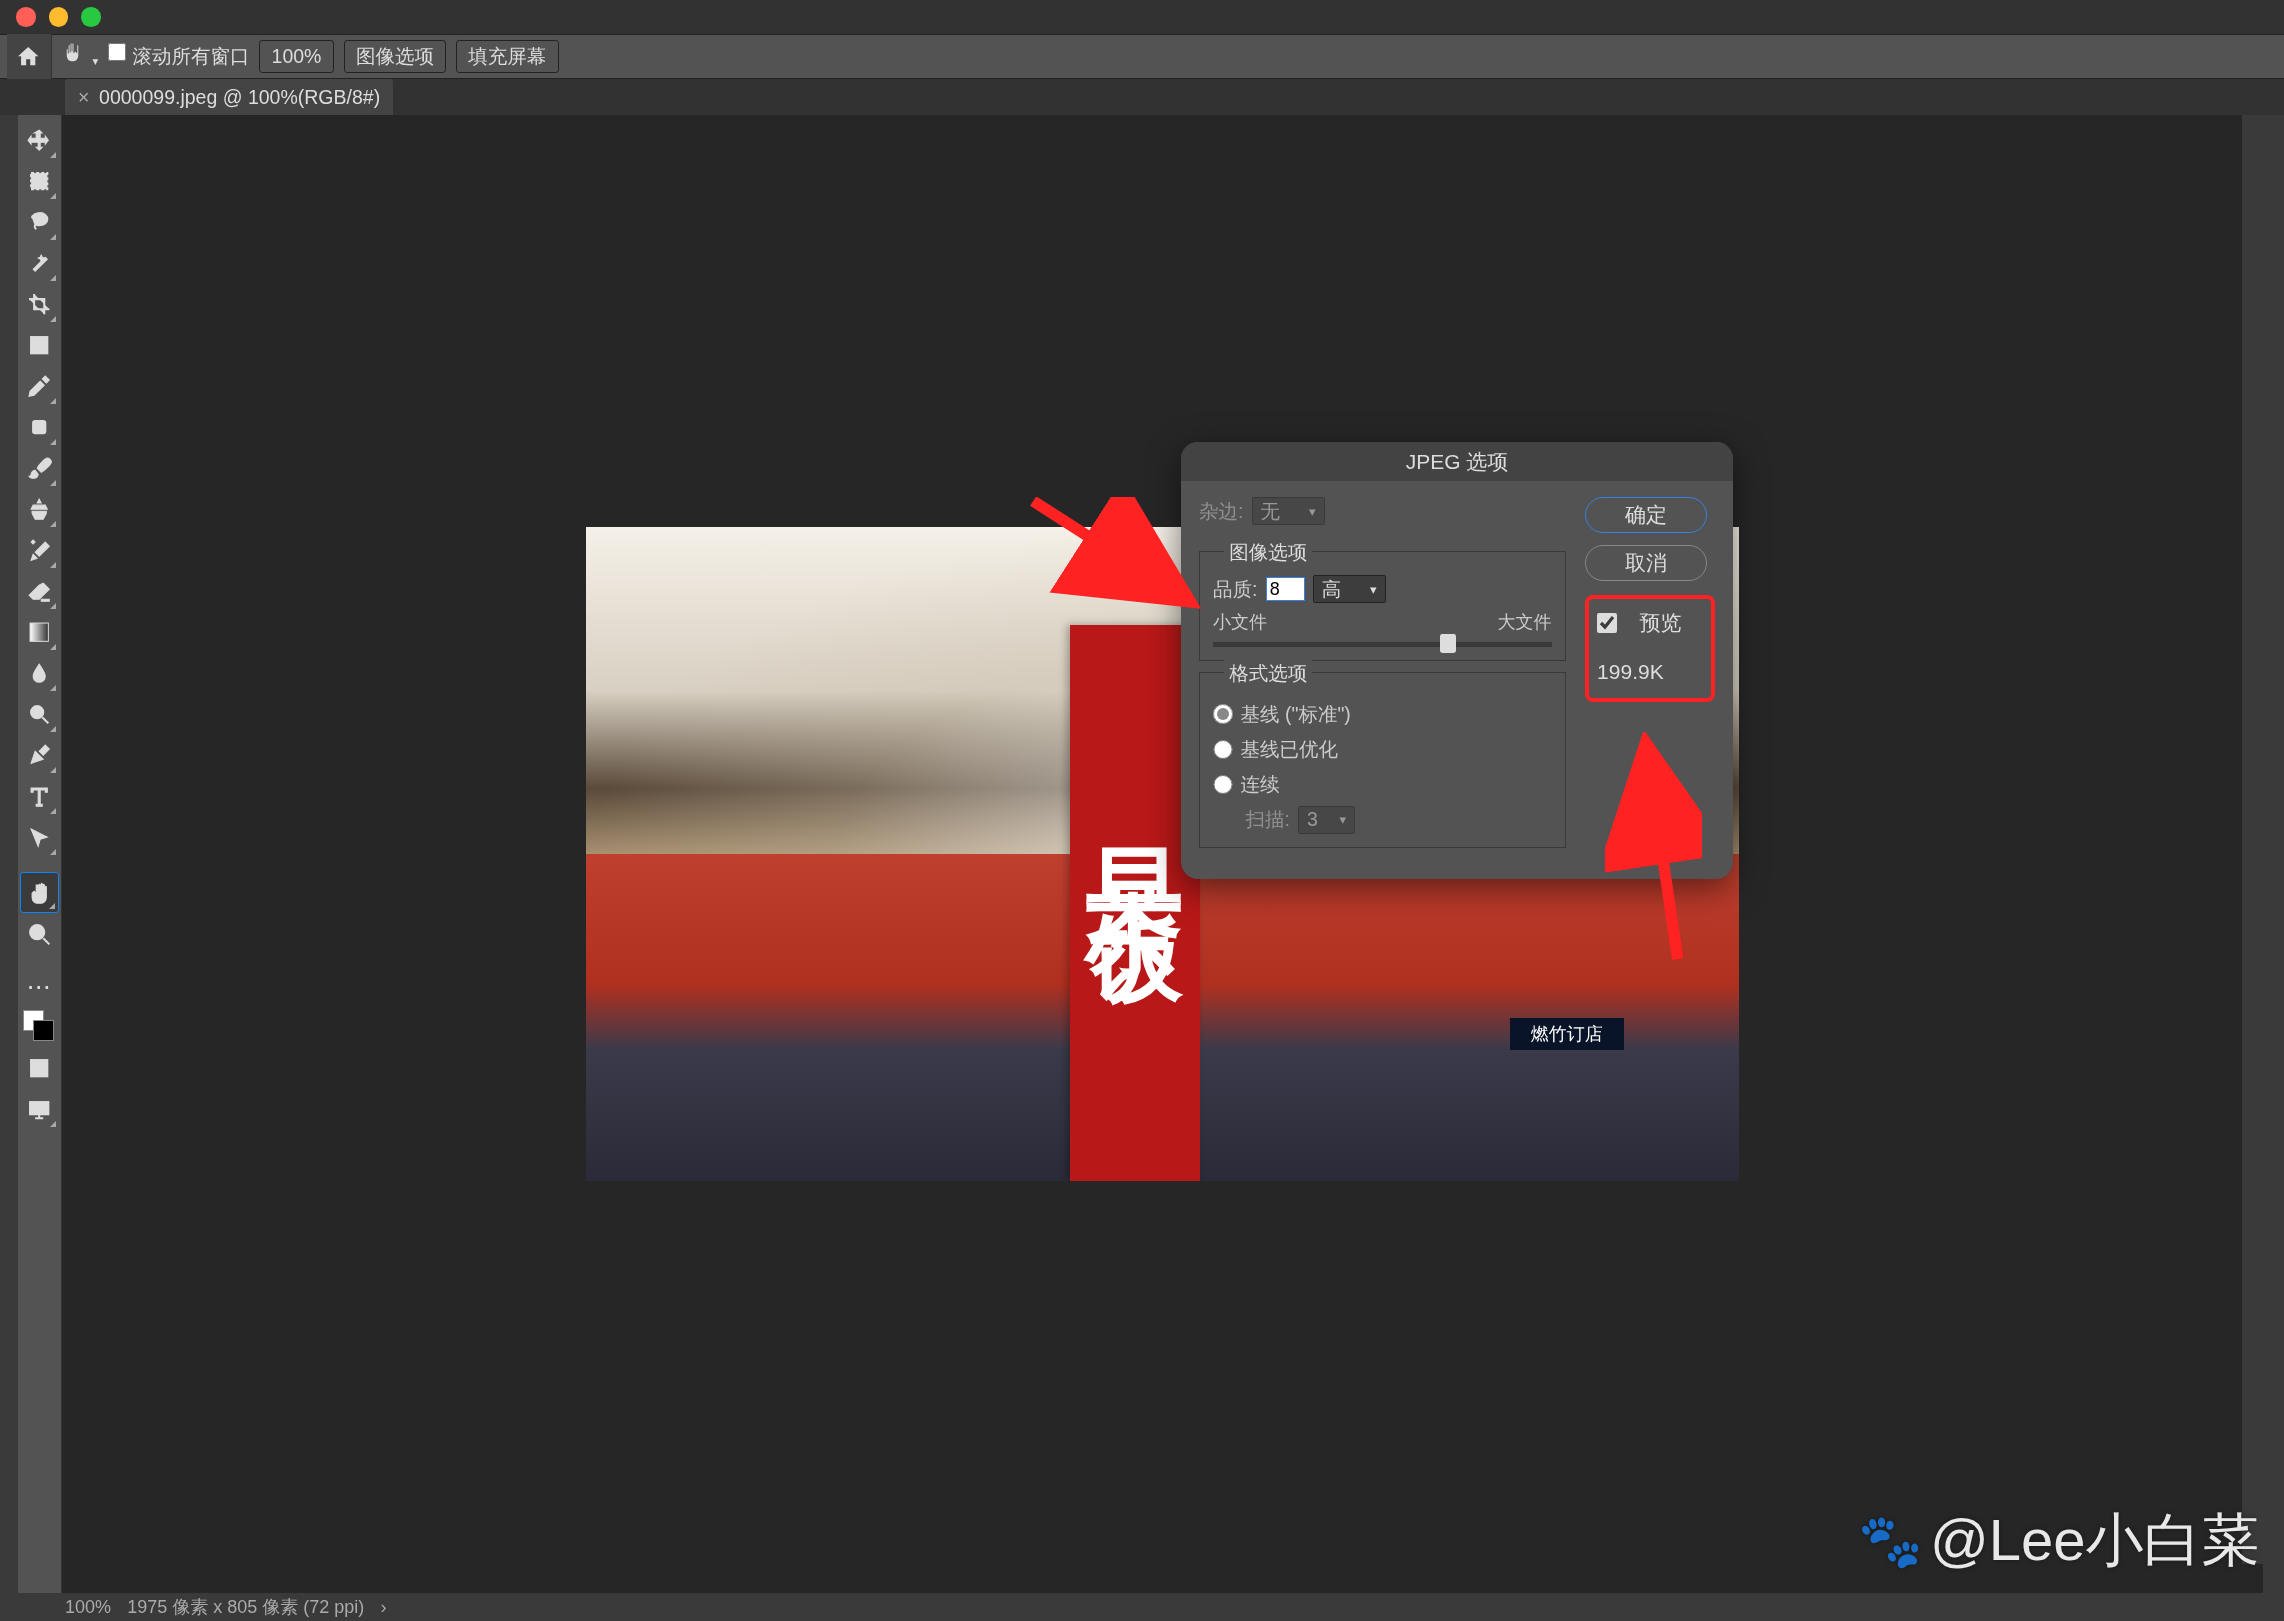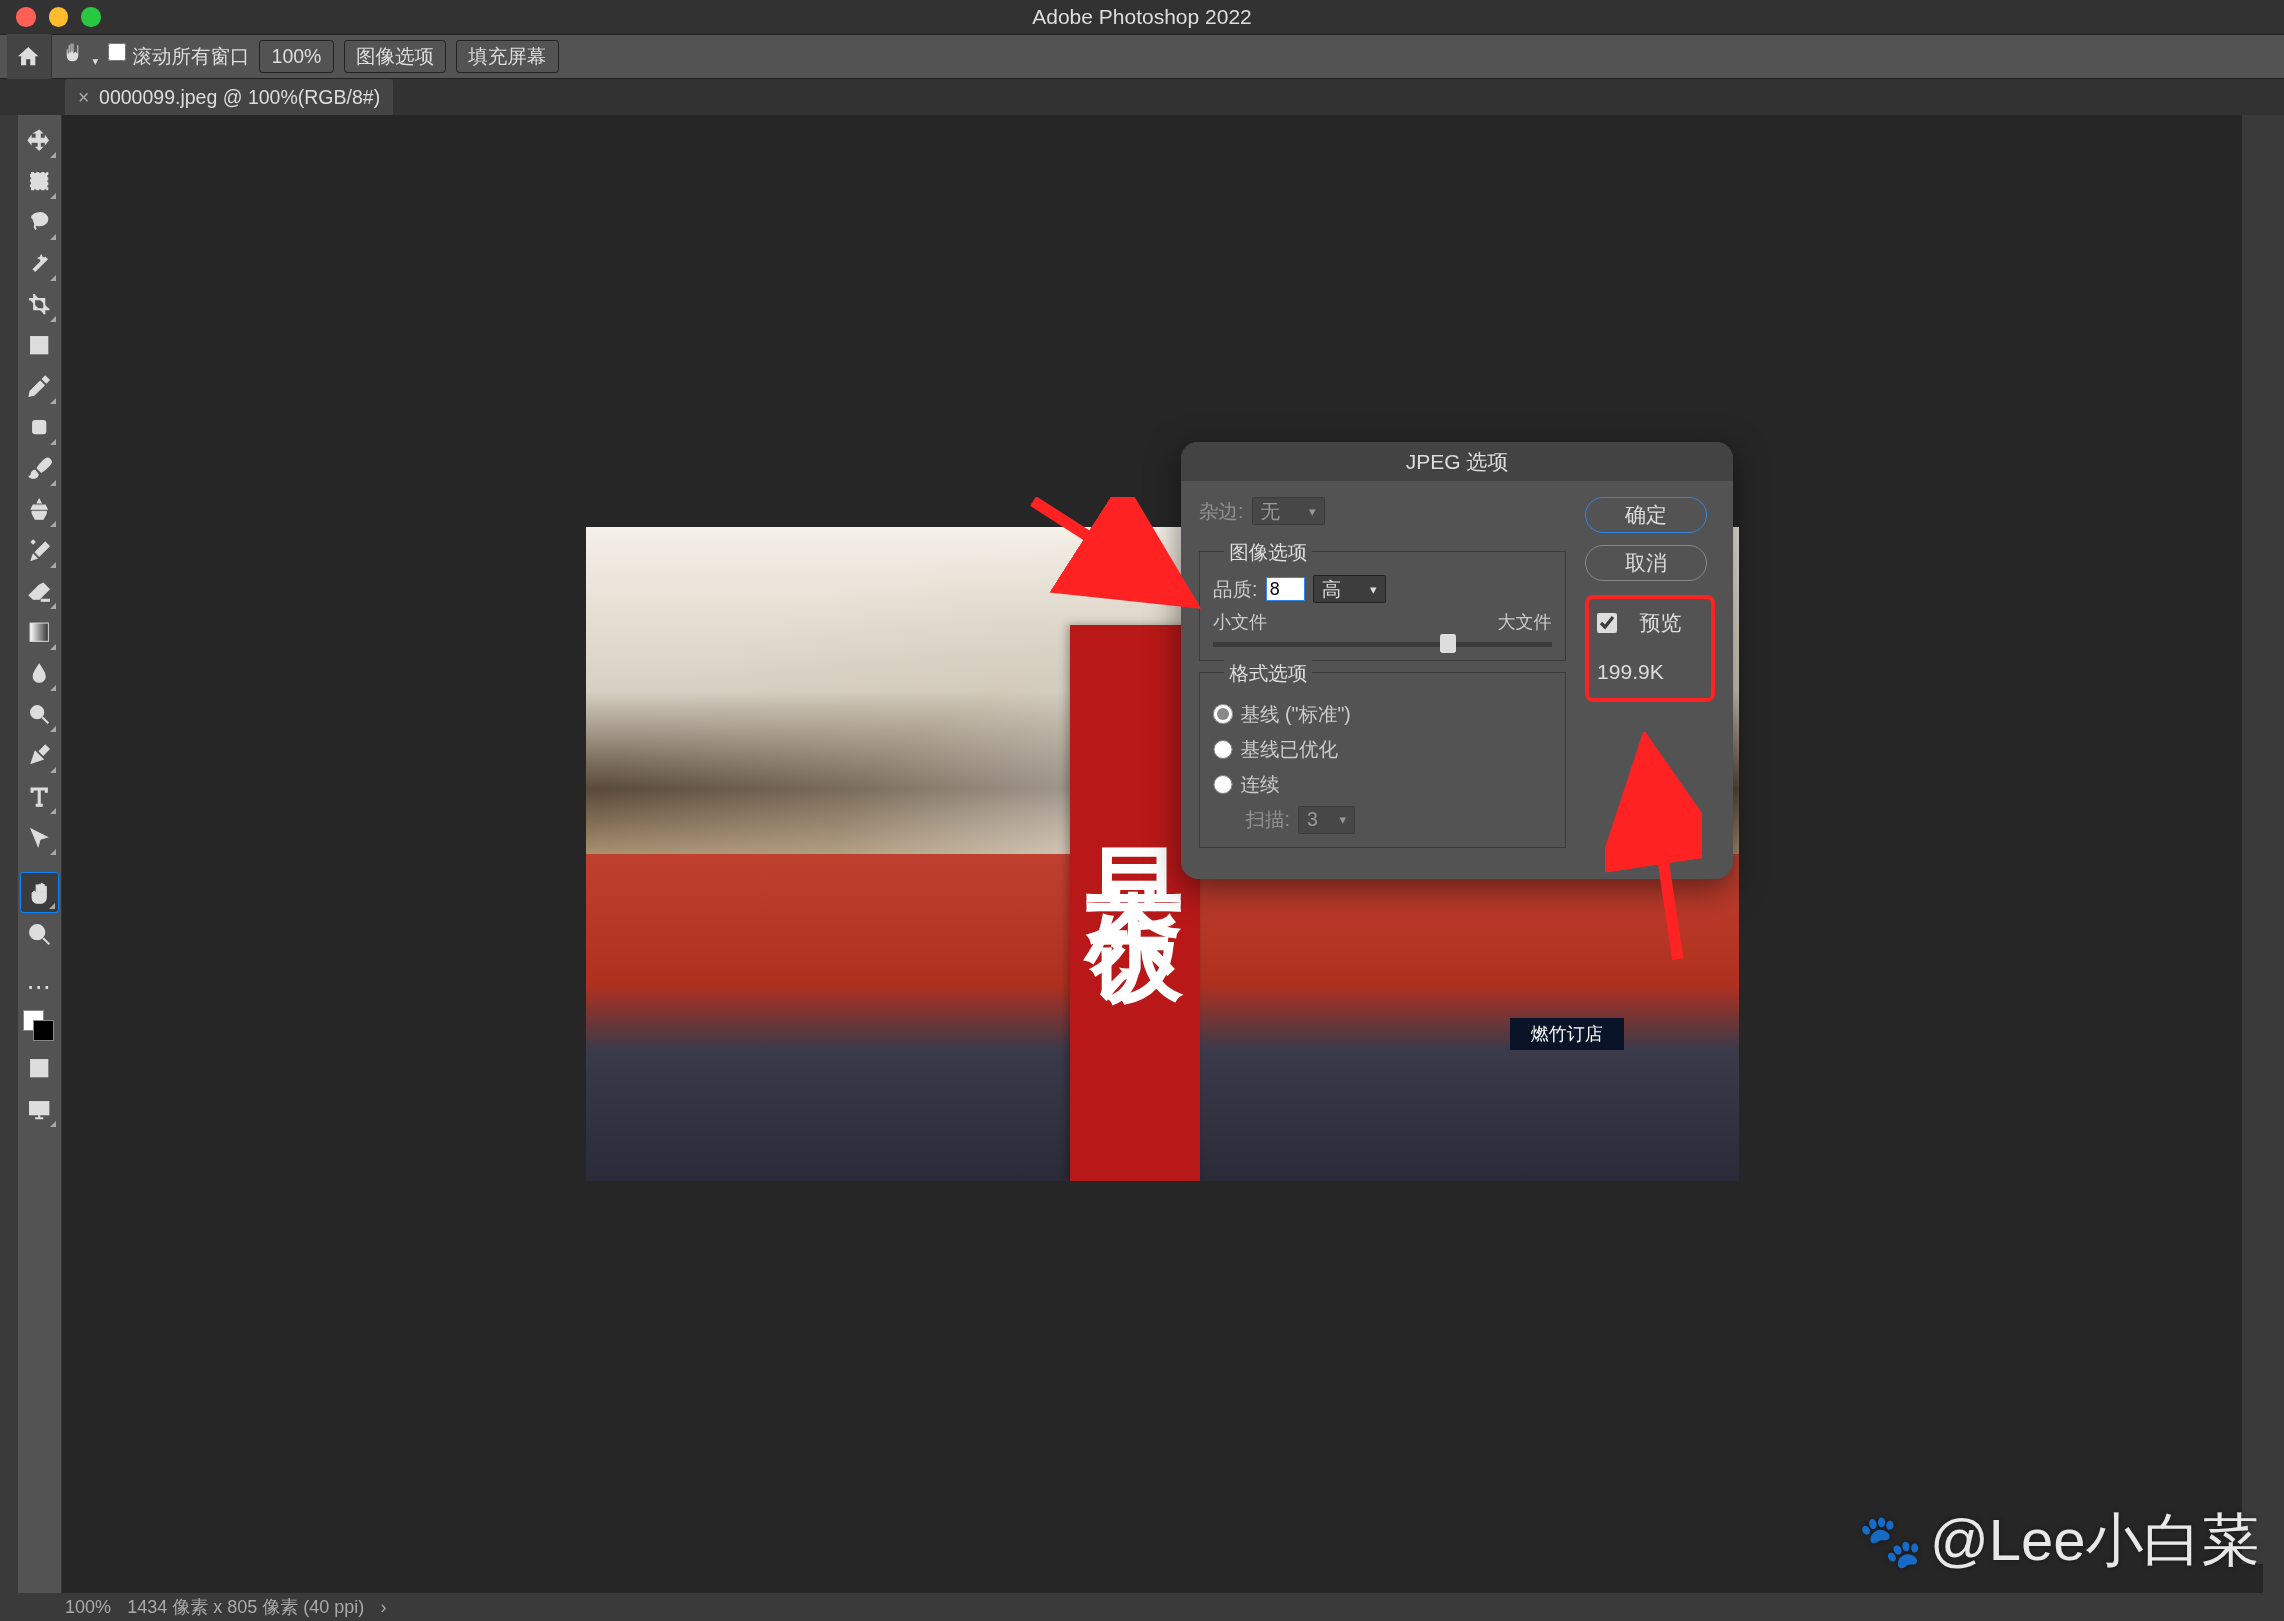--- a/index.html
+++ b/index.html
@@ -72,21 +72,20 @@
 <body>
 
 <div class="window">
 
   <div class="titlebar">
     <div class="traffic-lights">
       <div class="tl red"></div>
       <div class="tl yellow"></div>
       <div class="tl green"></div>
     </div>
-    <div class="title-center">Adobe Photoshop 2022</div>
   </div>
 
   <div class="optionsbar">
     <div class="home-tab">
       <svg viewBox="0 0 24 24" width="24.4" height="24.4" fill="#ddd">
           <path d="M12 3l10 9h-3v9h-5v-6h-4v6H5v-9H2z"></path>
         </svg>
     </div>
     <span class="hand-icon-small">
       <svg viewBox="0 0 24 24" width="23" height="23" fill="#ddd">
@@ -361,21 +360,21 @@
       </svg>
 
       <div class="scrollbar-v"></div>
     </div>
 
     <div class="right-panel"></div>
   </div>
 
   <div class="statusbar">
     <span>100%</span>
-    <span>1434 像素 x 805 像素 (40 ppi)</span>
+    <span>1975 像素 x 805 像素 (72 ppi)</span>
     <span>›</span>
   </div>
 
   <div class="watermark">
     <span class="paw">🐾</span>
     <span>@Lee小白菜</span>
   </div>
 </div>
 
 

